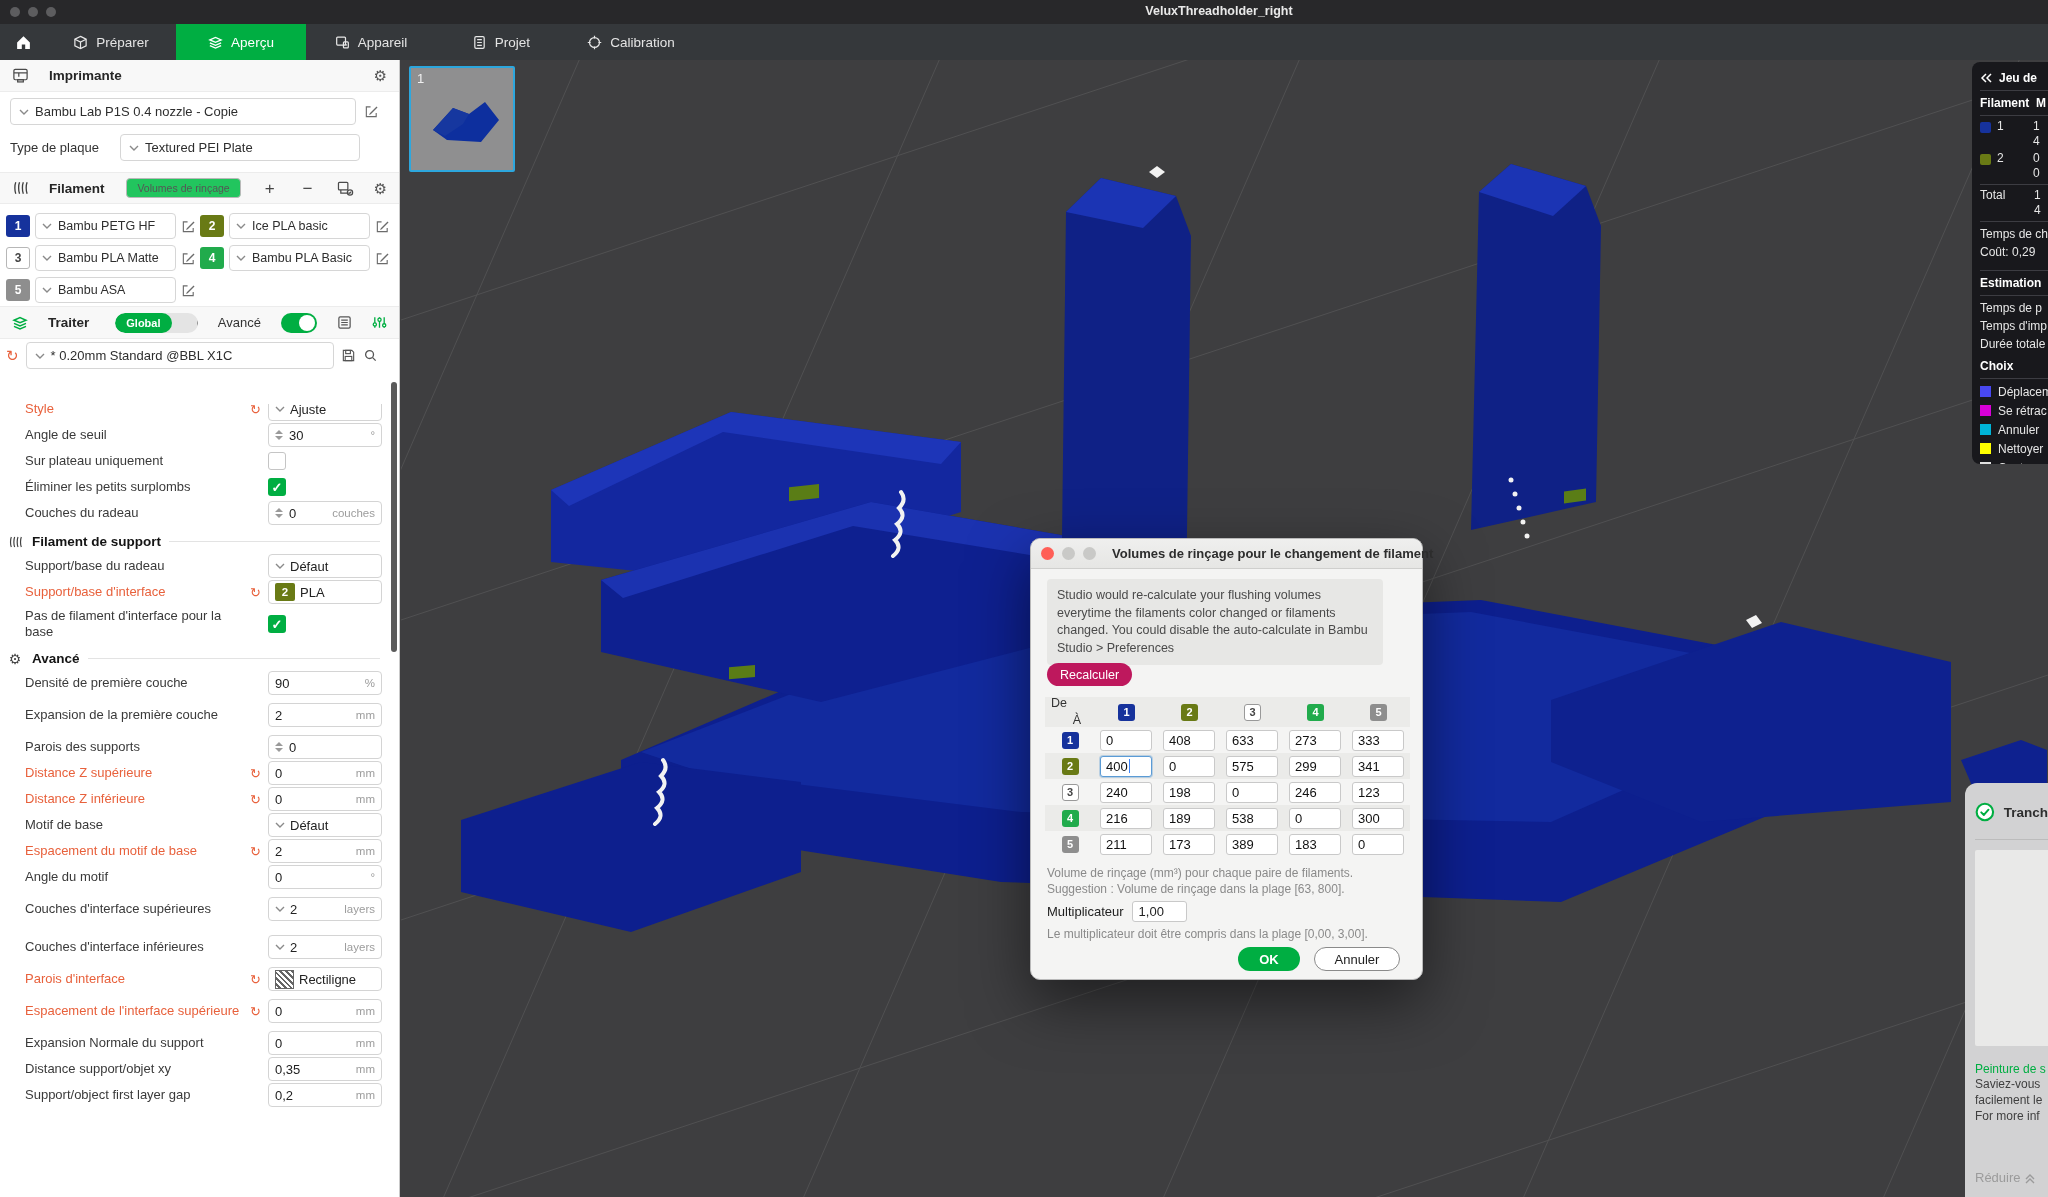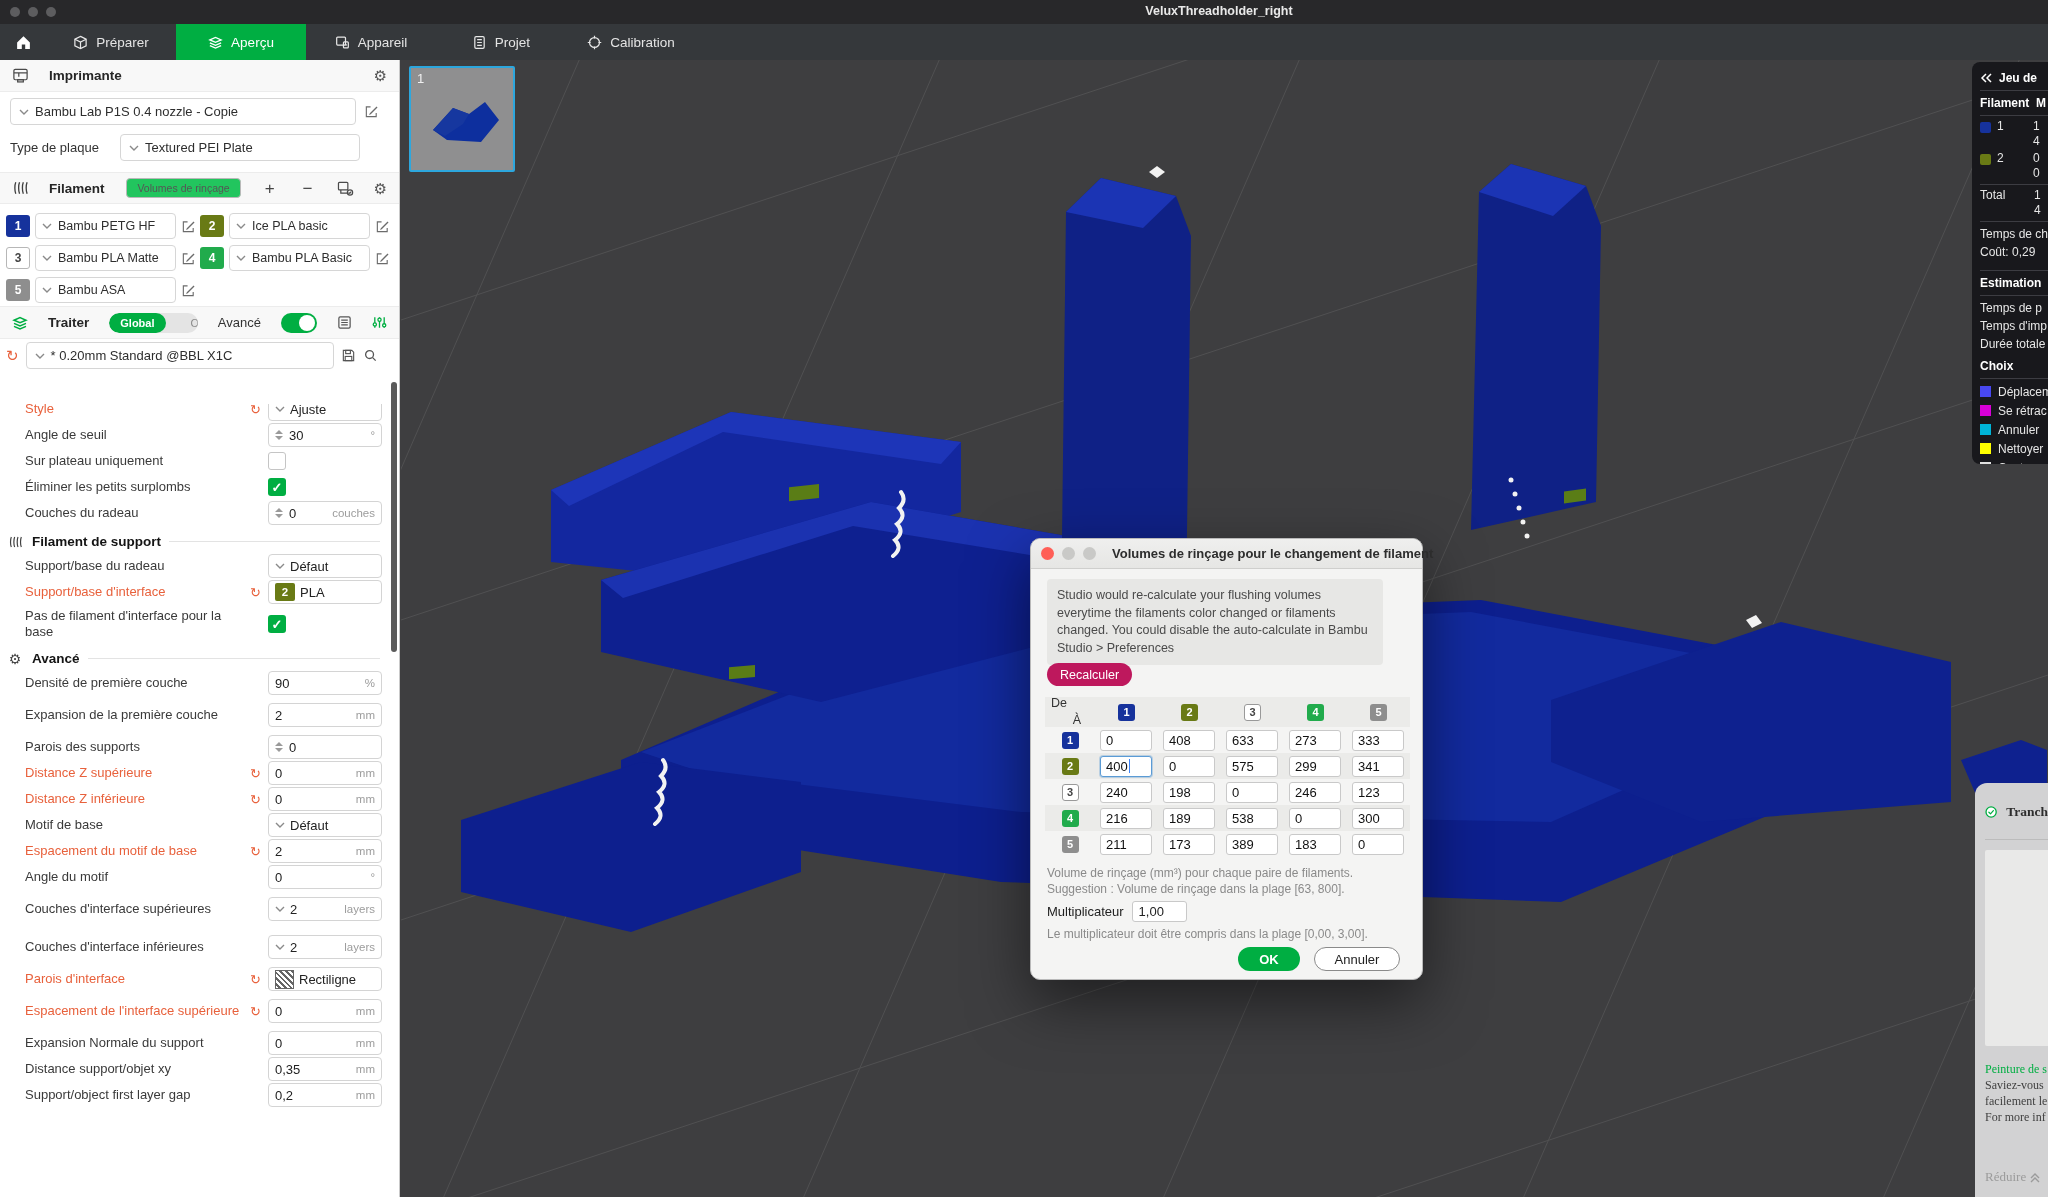--- a/index.html
+++ b/index.html
@@ -152,22 +152,22 @@
   #stats-panel .bold { font-weight:bold; color:#fff; }
   #stats-panel .sep { height:1px; background:#3c3c42; margin:3px 0; width:76px; }
   .frow { display:flex; align-items:flex-start; gap:6px; margin:2px 0; }
   .frow .sw { width:11px; height:11px; border-radius:2px; margin-top:3px; flex:0 0 auto; }
   .frow .fnum { font-size:12px; width:16px; }
   .frow .fvals { font-size:12px; line-height:15px; margin-left:14px; }
   .legend-row { display:flex; align-items:center; gap:7px; height:19px; white-space:nowrap; font-size:12px; }
   .legend-row .sw { width:11px; height:11px; flex:0 0 auto; }
 
   
-  #slice-panel { position:absolute; right:0; top:783px; width:73px; bottom:0; background:#d2d2d3;
-                 border-radius:12px 0 0 0; z-index:35; overflow:hidden; padding:14px 0 0 10px;font-family:Liberation Serif, serif; }
+  #slice-panel { position:absolute; right:0; top:783px; width:83px; bottom:0; background:#d2d2d3;
+                 border-radius:12px 0 0 0; z-index:35; overflow:hidden; padding:14px 0 0 10px; }
   #slice-title { display:flex; align-items:center; gap:9px; }
   #slice-title .st { font-size:13.5px; font-weight:bold; color:#2e2e2e; white-space:nowrap; }
   #slice-div { height:1px; background:#bcbcbc; width:83px; margin-top:12px; }
   #slice-img { width:80px; height:196px; background:#e9e9e8; margin-top:10px; border-radius:2px 0 0 2px; }
   #slice-link { color:#00ae42; font-size:12px; margin-top:16px; white-space:nowrap; }
   .slice-line { color:#3f3f3f; font-size:12px; line-height:16px; white-space:nowrap; }
   #slice-reduce { position:absolute; left:10px; bottom:12px; color:#9b9b9b; font-size:13px;
                   display:flex; align-items:center; gap:3px; cursor:pointer; white-space:nowrap; }
 </style>
 </head>
@@ -378,21 +378,21 @@
 
   <div id="process-head">
     <div class="lp-head">
       <span class="icbtn">
         <svg width="16" height="16" viewBox="0 0 16 16" fill="none" stroke="#00ae42" stroke-width="1.5">
             <path d="M2 5.2 8 2.6l6 2.6L8 7.8z"></path>
             <path d="M2 8.4 8 11l6-2.6M2 11.4 8 14l6-2.6"></path>
           </svg>
       </span>
       <span class="htitle">Traiter</span>
-      <span class="scope-caps" style="">
+      <span class="scope-caps" style="margin-left:6px">
         <span class="g">Global</span>
         <span class="o">Objets</span>
       </span>
       <span class="adv-label push">Avancé</span>
       <span class="toggle">
           <span class="knob"></span>
         </span>
       <span class="icbtn">
         <svg width="15" height="15" viewBox="0 0 16 16" fill="none" stroke="#555" stroke-width="1.3">
             <rect x="2" y="2" width="12" height="12" rx="1.5"></rect>

